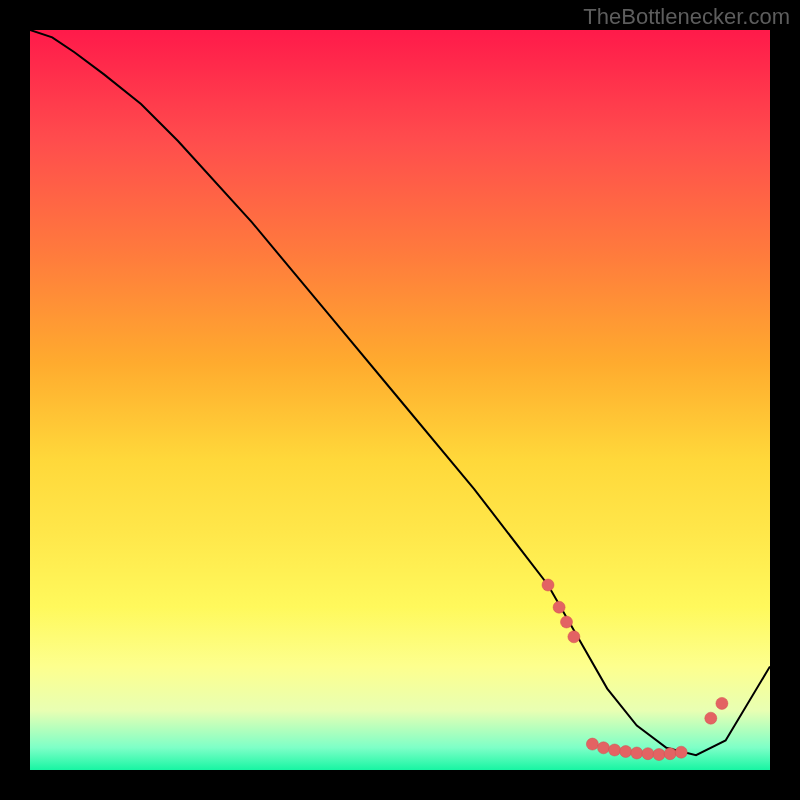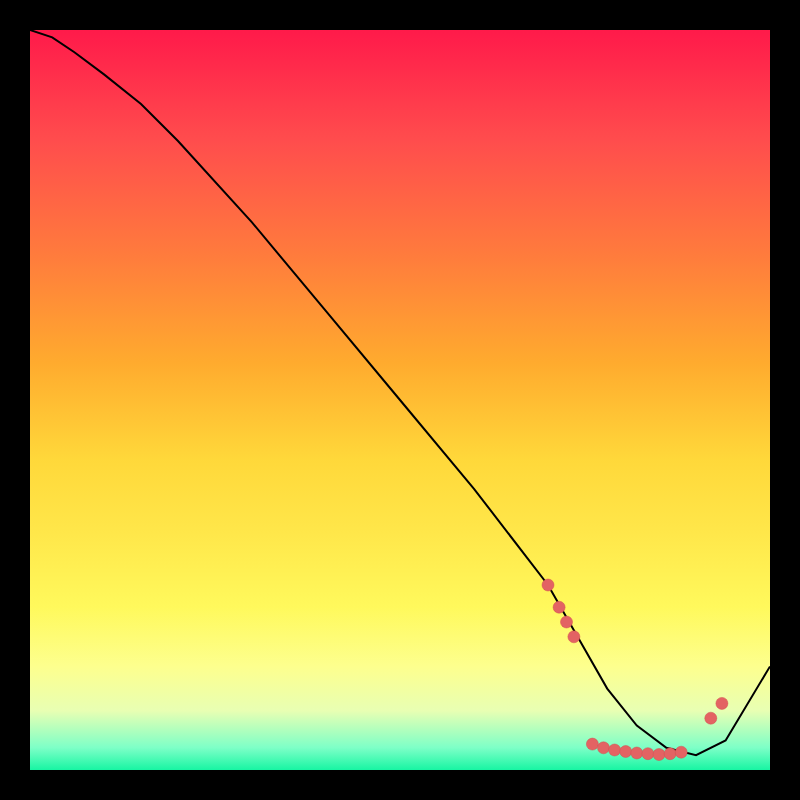--- a/index.html
+++ b/index.html
@@ -60,20 +60,21 @@
   .marker {
     fill: #e36363;
     stroke: #d24f4f;
     stroke-width: 0.5;
   }
 </style>
 </head>
 <body>
 
 <div class="container">
+  <div class="watermark">TheBottlenecker.com</div>
   <div class="plot-area">
     <div class="gradient-bg"></div>
     <svg class="plot" viewBox="0 0 740 740">
       <path id="curve-path" class="curve" d="M0.0 0.0 L22.2 7.4 L44.4 22.2 L74.0 44.4 L111.0 74.0 L148.0 111.0 L222.0 192.4 L296.0 281.2 L370.0 370.0 L444.0 458.8 L518.0 555.0 L547.6 606.8 L577.2 658.6 L606.8 695.6 L636.4 717.8 L666.0 725.2 L695.6 710.4 L740.0 636.4"></path>
       <g id="markers-group">
           <circle cx="518.0" cy="555.0" r="6" class="marker"></circle>
           <circle cx="529.1" cy="577.2" r="6" class="marker"></circle>
           <circle cx="536.5" cy="592.0" r="6" class="marker"></circle>
           <circle cx="543.9" cy="606.8" r="6" class="marker"></circle>
           <circle cx="562.4" cy="714.1" r="6" class="marker"></circle>

